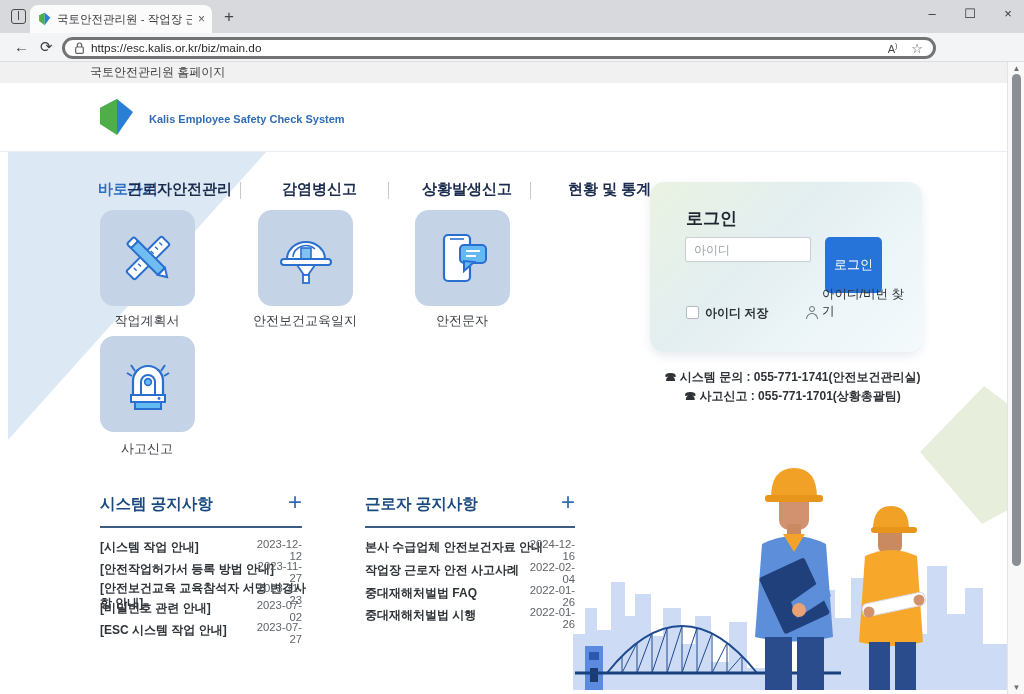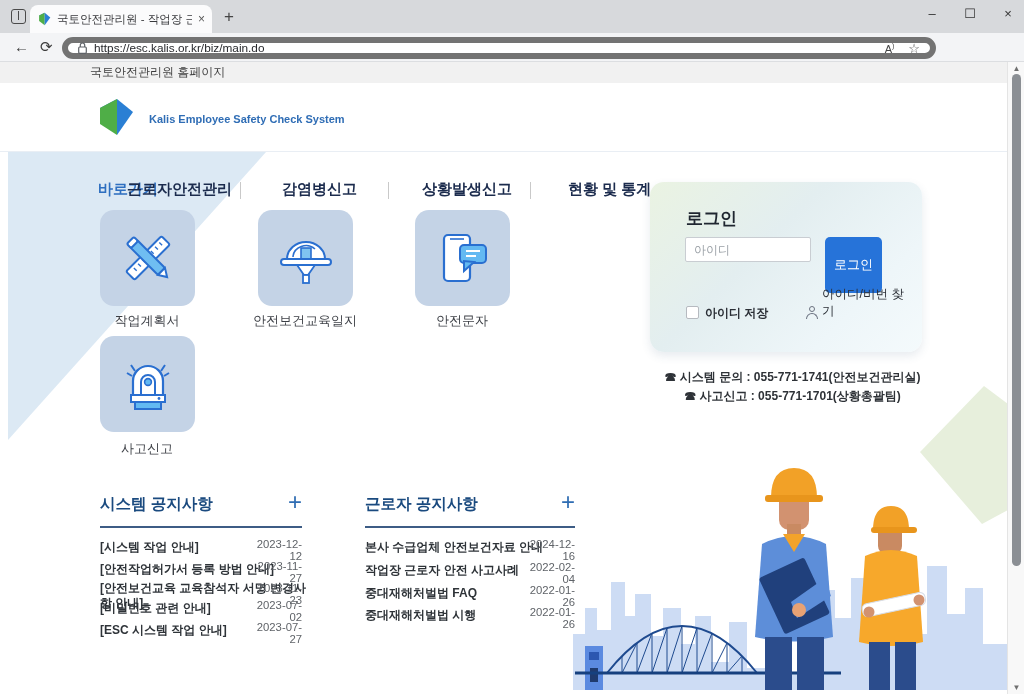--- a/index.html
+++ b/index.html
@@ -12,21 +12,21 @@
   .ws-icon::after { content:""; position:absolute; left:3px; top:1px; width:3px; height:9px; border-right:1.6px solid #4a4a4a; }
   .tab { position:absolute; left:30px; top:5px; width:182px; height:28px; background:#fbfbfc; border-radius:8px 8px 0 0; display:flex; align-items:center; padding:0 7px; gap:6px; }
   .tab-title { font-size:11.5px; color:#38393c; white-space:nowrap; overflow:hidden; flex:1; }
   .tab-close { font-size:12px; color:#5a5a5a; cursor:default; }
   .newtab { position:absolute; left:224px; top:7px; font-size:17px; color:#454545; font-weight:400; }
   .wincontrols { position:absolute; right:8px; top:6px; display:flex; gap:22px; font-size:13px; color:#333; }
   .wincontrols span { width:16px; text-align:center; }
 
   .toolbar { position:absolute; left:0; top:33px; width:1024px; height:29px; background:#f3f4f6; border-bottom:1px solid #dcdee1; }
   .nav-glyph { position:absolute; top:5px; font-size:15px; color:#3c3c3c; }
-  .addressbar { position:absolute; left:62px; top:4px; width:874px; height:22px; background:#fff; border:6px solid #737373; border-radius:12px; display:flex; align-items:center; padding:0 10px; }
+  .addressbar { position:absolute; left:62px; top:4px; width:874px; height:22px; background:#fff; border:3px solid #737373; border-radius:12px; display:flex; align-items:center; padding:0 10px; }
   .url-text { font-size:11.8px; color:#27292d; margin-left:7px; flex:1; }
   .aloud { font-size:11px; color:#444; margin-right:14px; }
   .aloud sup { font-size:7px; }
   .star { font-size:13px; color:#555; }
   .avatar { position:absolute; left:946px; top:37px; width:20px; height:20px; border-radius:50%; background:#c3c7cc; overflow:hidden; }
   .avatar .a-head { position:absolute; left:6px; top:4px; width:8px; height:8px; border-radius:50%; background:#8e949c; }
   .avatar .a-body { position:absolute; left:2px; top:13px; width:16px; height:10px; border-radius:50%; background:#8e949c; }
   .dots { position:absolute; left:974px; top:40px; font-size:12px; color:#444; letter-spacing:1px; }
   .copilot { position:absolute; left:999px; top:38px; width:17px; height:17px; border-radius:50%; background:conic-gradient(#7a5cf0,#3e8ef7,#49c0f8,#f2a65a,#f27bd1,#7a5cf0); }
 

